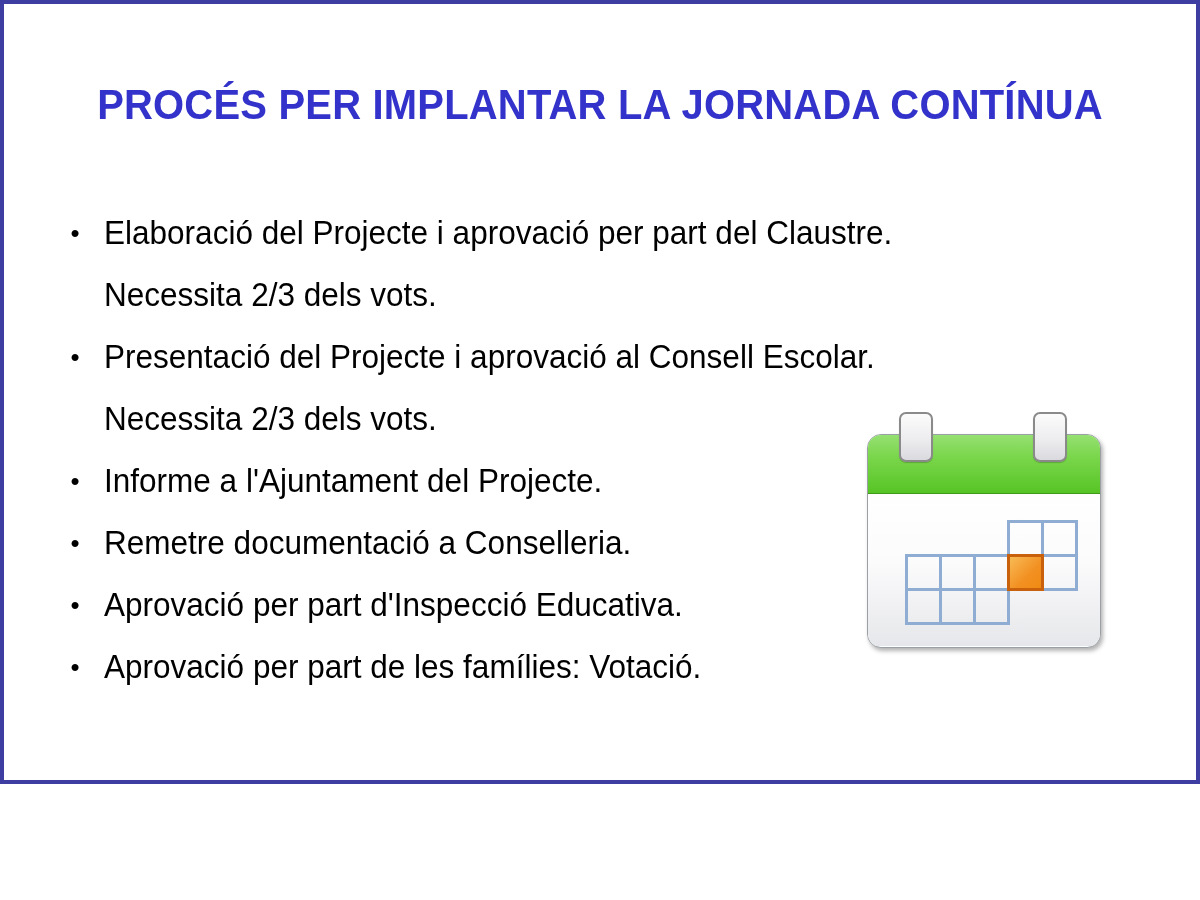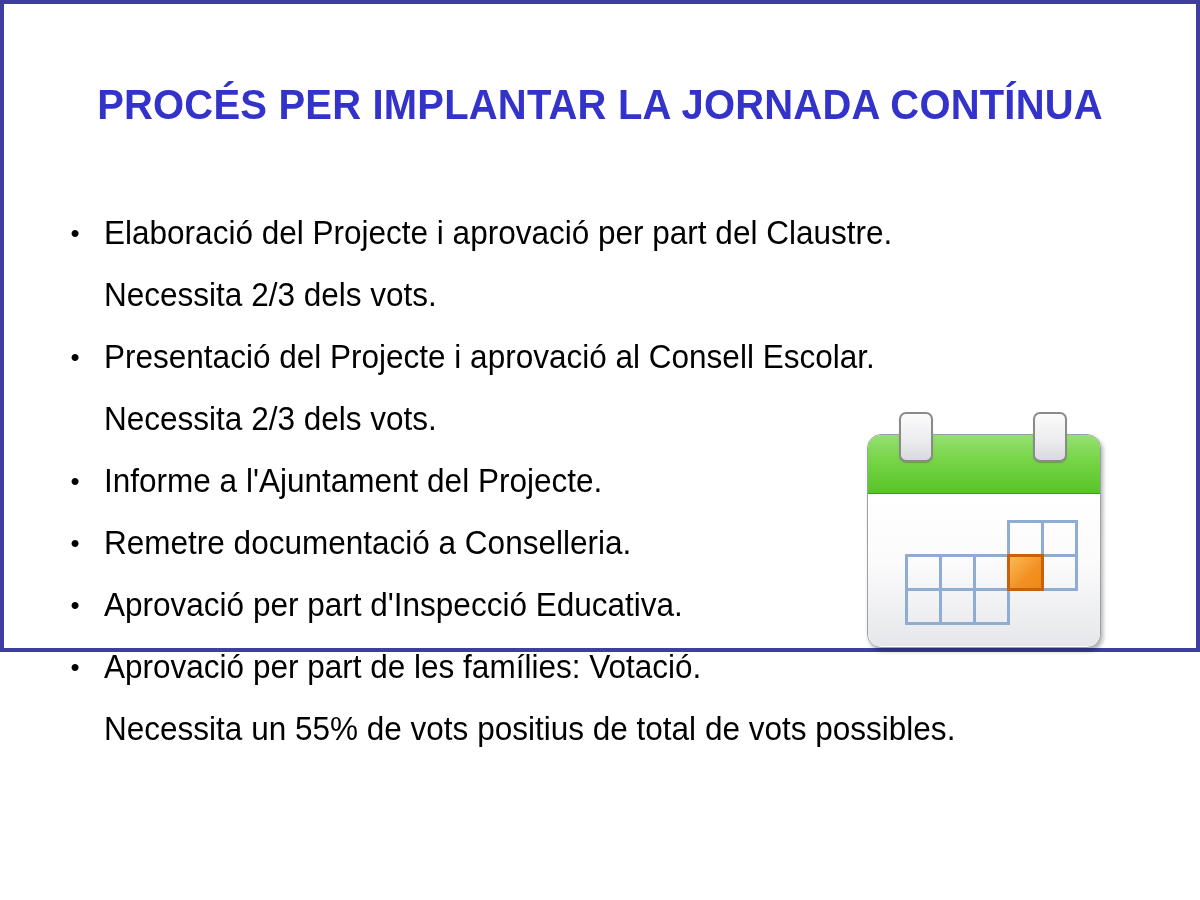--- a/index.html
+++ b/index.html
@@ -12,21 +12,21 @@
     height: 900px;
     overflow: hidden;
     font-family: "Liberation Sans", sans-serif;
   }
 
   
   .slide {
     position: relative;
     box-sizing: border-box;
     width: 1200px;
-    height: 652px;
+    height: 784px;
     background: #ffffff;
     border: 4px solid #3d3da2;
   }
 
   
   .title {
     position: absolute;
     left: 0;
     top: 74px;
     width: 1192px;
@@ -197,23 +197,20 @@
         <span class="bullet-glyph">•</span>
         <span class="line-text">Remetre documentació a Conselleria.</span>
       </div>
       <div class="line">
         <span class="bullet-glyph">•</span>
         <span class="line-text">Aprovació per part d'Inspecció Educativa.</span>
       </div>
       <div class="line">
         <span class="bullet-glyph">•</span>
         <span class="line-text">Aprovació per part de les famílies: Votació.</span>
-      </div>
-      <div class="line continuation">
-        <span class="line-text">Necessita un 55% de vots positius de total de vots possibles.</span>
       </div>
     </div>
 
   <div class="calendar-icon">
     <div class="cal-card">
       <div class="cal-header"></div>
       <div class="cal-body">
         <div class="cal-grid">
             <div class="cal-cell" style="left: 139px; top: 26px;"></div>
             <div class="cal-cell" style="left: 173px; top: 26px;"></div>

